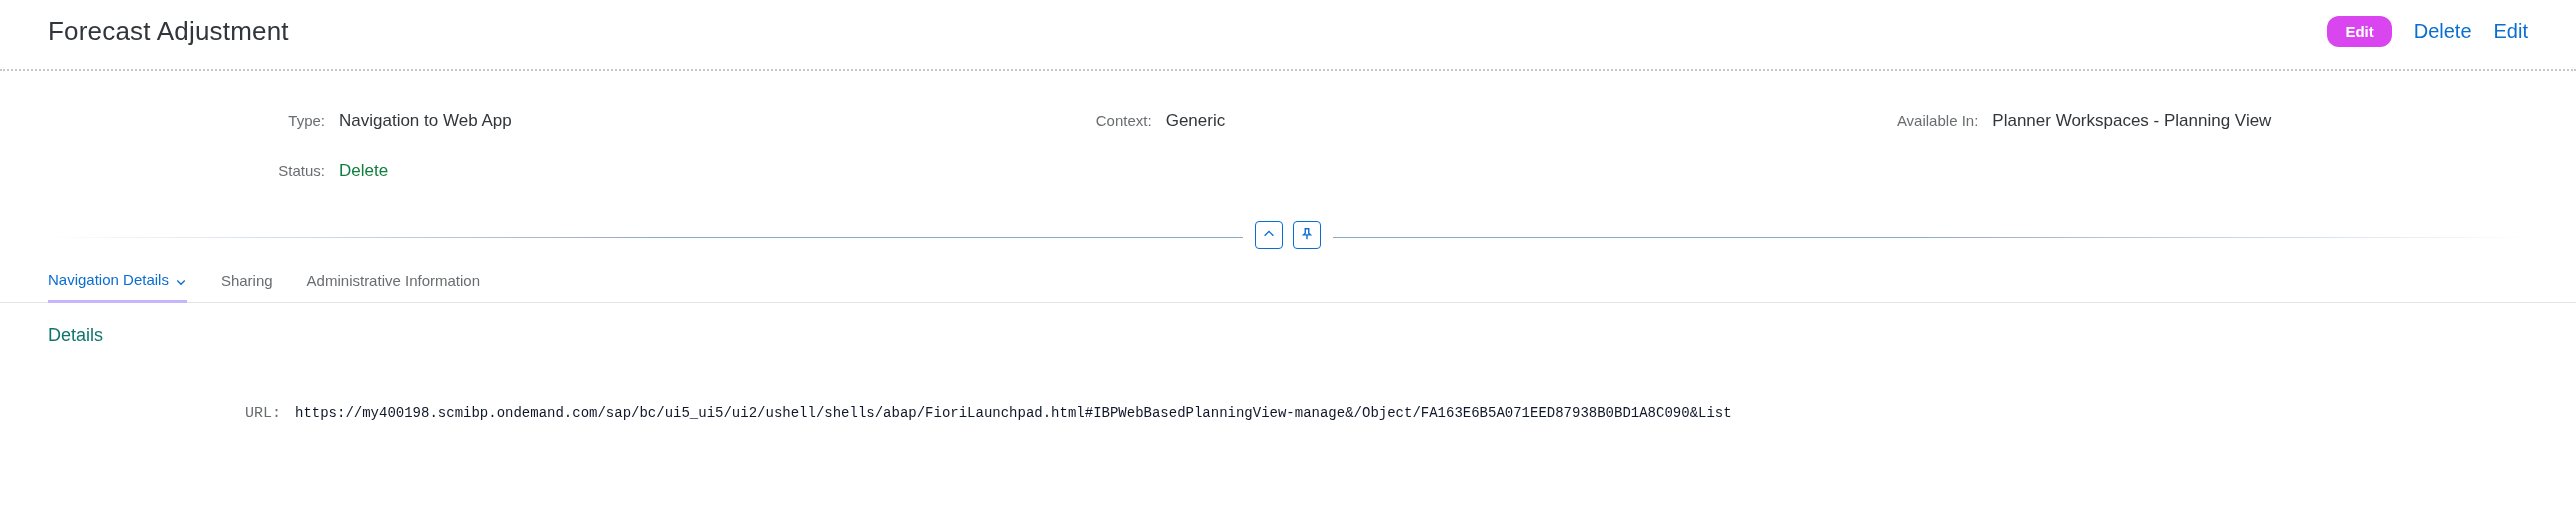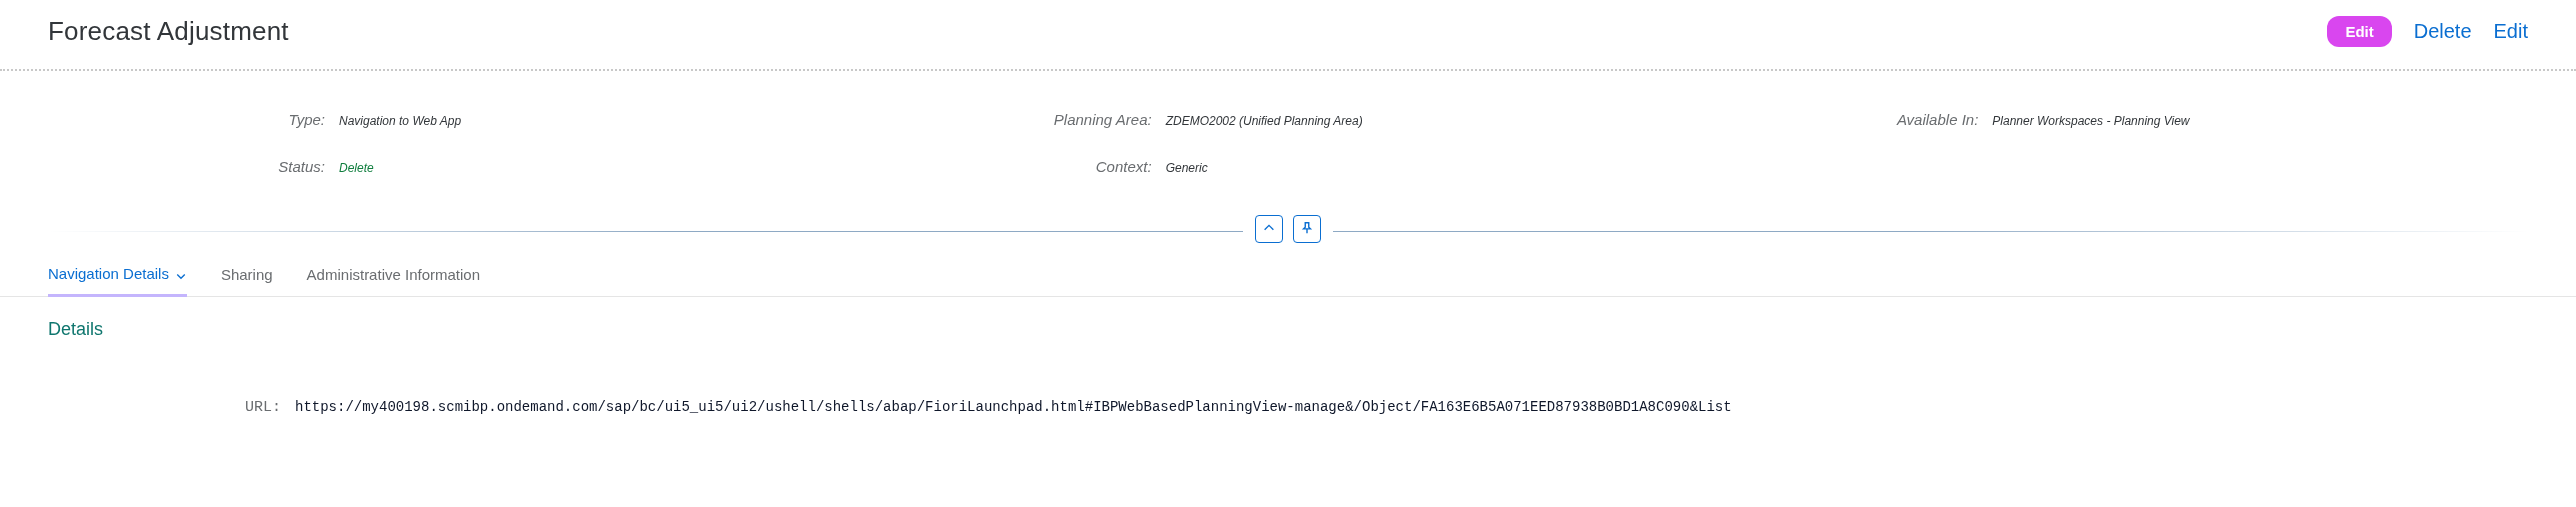--- a/index.html
+++ b/index.html
@@ -8,25 +8,25 @@
   
   .header{display:flex;align-items:center;justify-content:space-between;padding:16px 48px 22px 48px;}
   .title{font-size:26px;font-weight:400;color:#32363a;letter-spacing:0.2px;}
   .header-actions{display:flex;align-items:center;gap:22px;}
   .btn-primary{background:#d946ef;color:#fff;border:none;border-radius:12px;padding:7px 18px;font-size:15px;font-weight:600;cursor:pointer;margin-left:22px;}
   .btn-link{background:none;border:none;color:#0a6ed1;font-size:20px;cursor:pointer;padding:0;}
 
   .dotted-sep{border:none;border-top:2px dotted #c8c8c8;margin:0;}
 
   
-  .facts{display:grid;grid-template-columns:1fr 1fr 1fr;padding:40px 48px 40px 48px;max-width:2536px;font-style:italic;}
+  .facts{display:grid;grid-template-columns:1fr 1fr 1fr;padding:40px 48px 40px 48px;max-width:2536px;}
   .fact-col{display:flex;flex-direction:column;gap:30px;}
   .fact-row{display:flex;align-items:baseline;}
   .fact-label{width:277px;text-align:right;color:#6a6d70;font-size:15px;padding-right:14px;}
-  .fact-value{color:#32363a;font-size:12px;}
+  .fact-value{color:#32363a;font-size:17px;}
   .fact-value.active{color:#107e3e;}
 
   
   .anchor-wrap{position:relative;height:32px;margin:0 48px 8px 48px;}
   .anchor-line{position:absolute;top:16px;left:0;right:0;height:1px;background:linear-gradient(to right,rgba(0,0,0,0) 0%,#8ea9c4 25%,#8ea9c4 75%,rgba(0,0,0,0) 100%);}
   .anchor-btns{position:absolute;left:50%;top:0;transform:translateX(-50%);display:flex;gap:10px;background:#fff;padding:0 12px;}
   .sq-btn{width:26px;height:26px;border:1px solid #0a6ed1;border-radius:4px;display:flex;align-items:center;justify-content:center;color:#0a6ed1;background:#fff;cursor:pointer;}
   .sq-btn svg{width:14px;height:14px;stroke:#0a6ed1;fill:none;stroke-width:1.6;}
 
   
@@ -64,24 +64,20 @@
       <div class="fact-row">
         <div class="fact-label">Type:</div>
         <div class="fact-value">Navigation to Web App</div>
       </div>
       <div class="fact-row">
         <div class="fact-label">Status:</div>
         <div class="fact-value active">Delete</div>
       </div>
     </div>
     <div class="fact-col">
-      <div class="fact-row">
-        <div class="fact-label">Planning Area:</div>
-        <div class="fact-value">ZDEMO2002 (Unified Planning Area)</div>
-      </div>
       <div class="fact-row">
         <div class="fact-label">Context:</div>
         <div class="fact-value">Generic</div>
       </div>
     </div>
     <div class="fact-col">
       <div class="fact-row">
         <div class="fact-label">Available In:</div>
         <div class="fact-value">Planner Workspaces - Planning View</div>
       </div>

